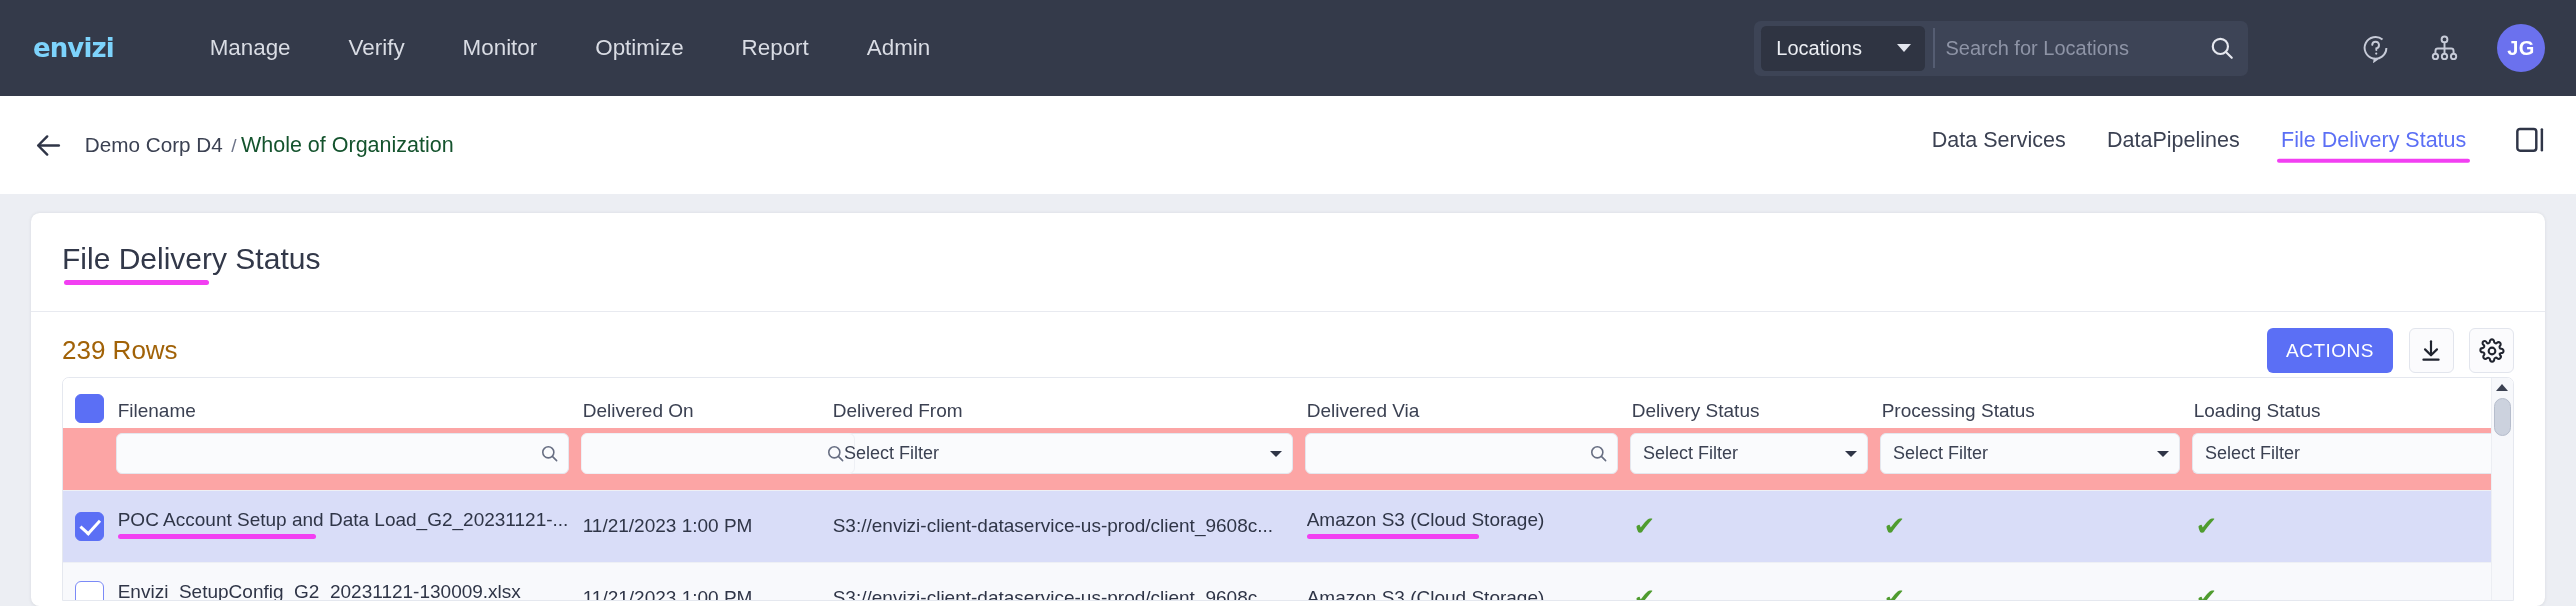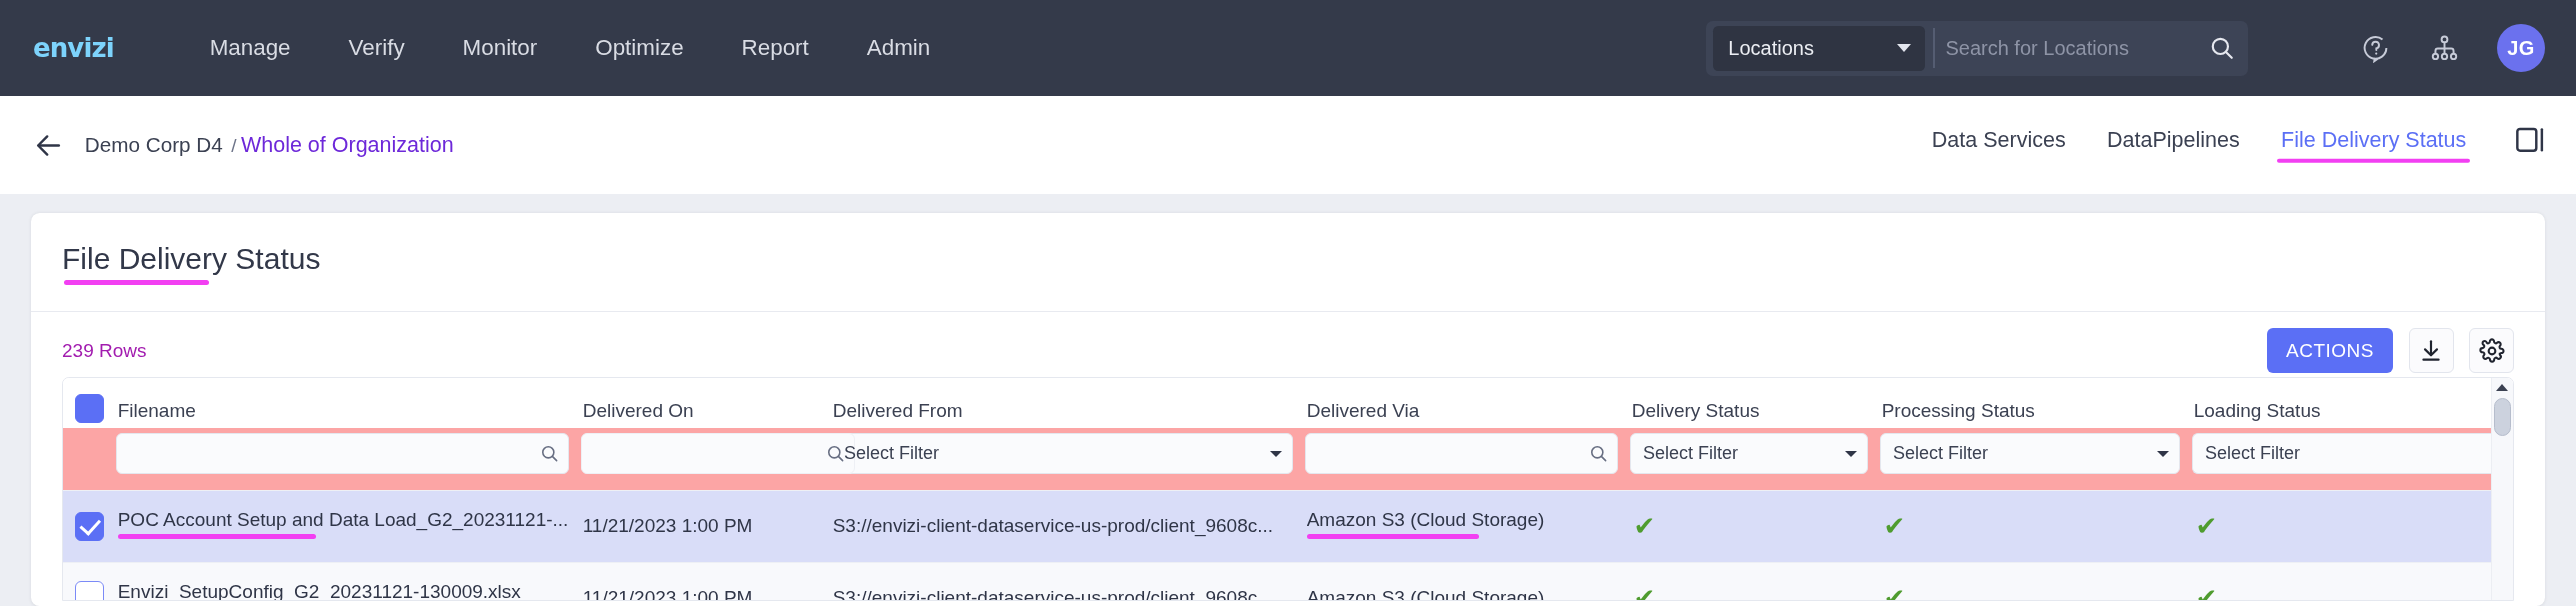--- a/index.html
+++ b/index.html
@@ -59,21 +59,21 @@
     padding: 0 5.2px 0 6.9px;
     margin-right: 83px;
   }
   .loc-select {
     display: flex;
     align-items: center;
     justify-content: space-between;
     background: #2f3442;
     border-radius: 5.2px;
     height: 45px;
-    width: 212px;
+    width: 164px;
     padding: 0 13.8px 0 15.5px;
     color: #eceef3;
     font-size: 20px;
     cursor: pointer;
   }
   .caret-down {
     width: 0; height: 0;
     border-left: 7.7px solid transparent;
     border-right: 7.7px solid transparent;
     border-top: 8.6px solid #e3e6ee;
@@ -120,21 +120,21 @@
     position: relative;
   }
   .back-arrow {
     width: 45px; height: 45px;
     display: flex; align-items: center; justify-content: center;
     cursor: pointer; margin-right: 13.8px;
   }
   .crumb-text { display: flex; flex-direction: row; justify-content: center; gap: 4.3px; }
   .crumb-top { font-size: 20.7px; color: #3b4152; display: flex; align-items: baseline; gap: 8.6px; cursor: pointer; }
   .crumb-sep { color: #6d7489; font-size: 19px; }
-  .crumb-bottom { font-size: 21.5px; color: #6d28d9; cursor: pointer; }
+  .crumb-bottom { font-size: 21.5px; color: #14532d; cursor: pointer; }
 
   .tabs {
     position: absolute;
     right: 31px;
     display: flex;
     align-items: center;
     gap: 0;
     top: 50%; transform: translateY(-50%);
   }
   .tab {
@@ -182,21 +182,21 @@
     position: absolute; left: 1.7px; bottom: 0; width: 145px; height: 4.3px;
     background: #f23ff2; border-radius: 2.6px;
   }
   .rowcount-bar {
     margin: 26px 0 0 0;
     border-top: 0.9px solid #e8eaf0;
     padding: 19px 31px 0 31px;
     display: flex; align-items: center; justify-content: space-between;
     height: 60px;
   }
-  .rowcount { font-size: 19px; color: #a21caf; text-align: right; }
+  .rowcount { font-size: 26px; color: #a16207; text-align: right; }
   .toolbar { display: flex; align-items: center; gap: 15.5px; }
   .btn-actions {
     background: #5b6ff5; color: #fff;
     border: none; border-radius: 6px;
     font-size: 19px; font-family: "Liberation Sans", sans-serif;
     padding: 11.2px 19px; cursor: pointer; letter-spacing: 0.5px;
   }
   .icon-sq {
     width: 45px; height: 45px;
     border: 0.9px solid #e2e5ed; border-radius: 6px;

